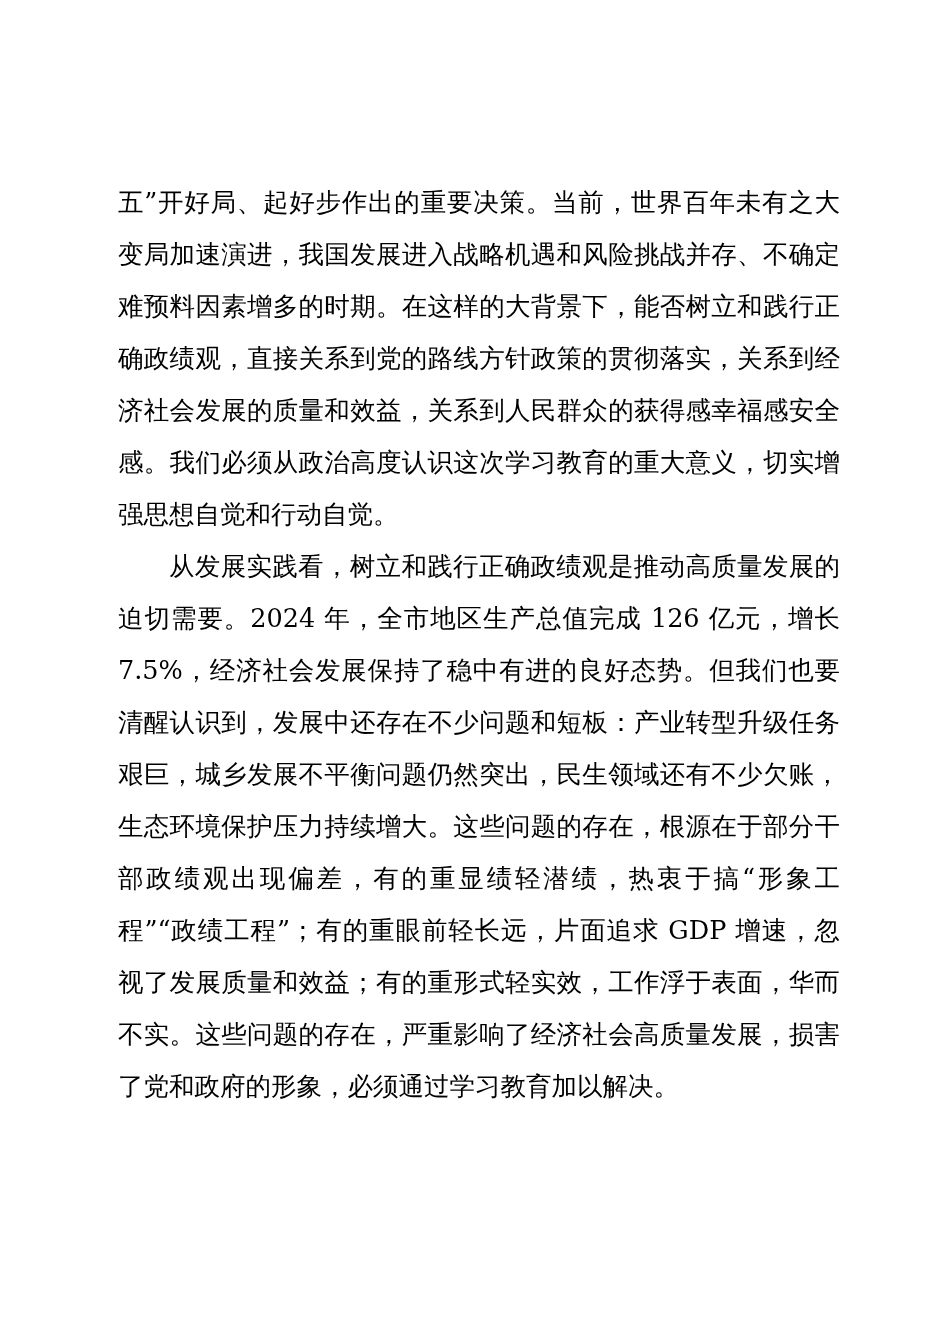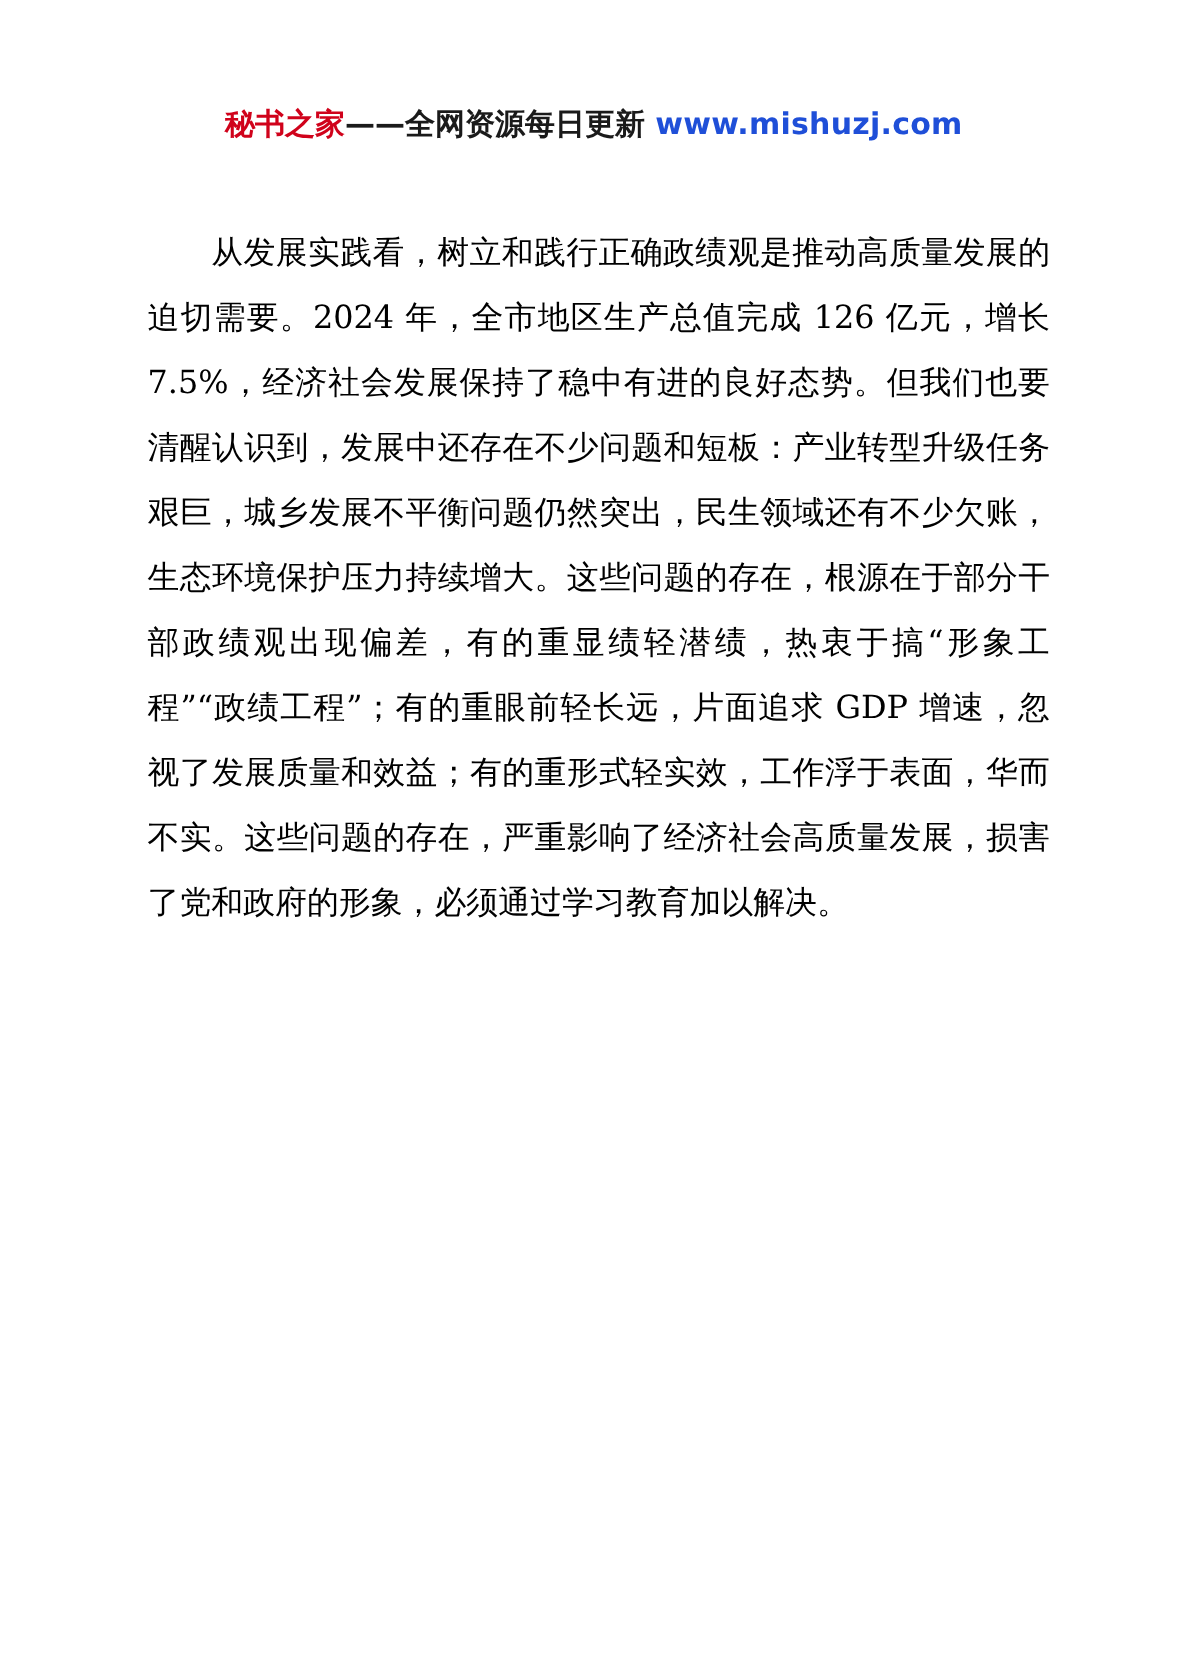--- a/index.html
+++ b/index.html
@@ -62,21 +62,19 @@
   }
   .body-text p.indent {
     text-indent: 2em;
   }
 </style>
 </head>
 <body>
 
 <div class="page">
 
-  <div class="header">
-    <span class="brand">秘书之家</span><span class="tagline">——全网资源每日更新 </span><span class="url">www.mishuzj.com</span>
-  </div>
 
   <div class="body-text">
+    <p>五”开好局、起好步作出的重要决策。当前，世界百年未有之大变局加速演进，我国发展进入战略机遇和风险挑战并存、不确定难预料因素增多的时期。在这样的大背景下，能否树立和践行正确政绩观，直接关系到党的路线方针政策的贯彻落实，关系到经济社会发展的质量和效益，关系到人民群众的获得感幸福感安全感。我们必须从政治高度认识这次学习教育的重大意义，切实增强思想自觉和行动自觉。</p>
     <p class="indent">从发展实践看，树立和践行正确政绩观是推动高质量发展的迫切需要。2024 年，全市地区生产总值完成 126 亿元，增长 7.5%，经济社会发展保持了稳中有进的良好态势。但我们也要清醒认识到，发展中还存在不少问题和短板：产业转型升级任务艰巨，城乡发展不平衡问题仍然突出，民生领域还有不少欠账，生态环境保护压力持续增大。这些问题的存在，根源在于部分干部政绩观出现偏差，有的重显绩轻潜绩，热衷于搞“形象工程”“政绩工程”；有的重眼前轻长远，片面追求 GDP 增速，忽视了发展质量和效益；有的重形式轻实效，工作浮于表面，华而不实。这些问题的存在，严重影响了经济社会高质量发展，损害了党和政府的形象，必须通过学习教育加以解决。</p>
   </div>
 
 </div>
 
 </body></html>

